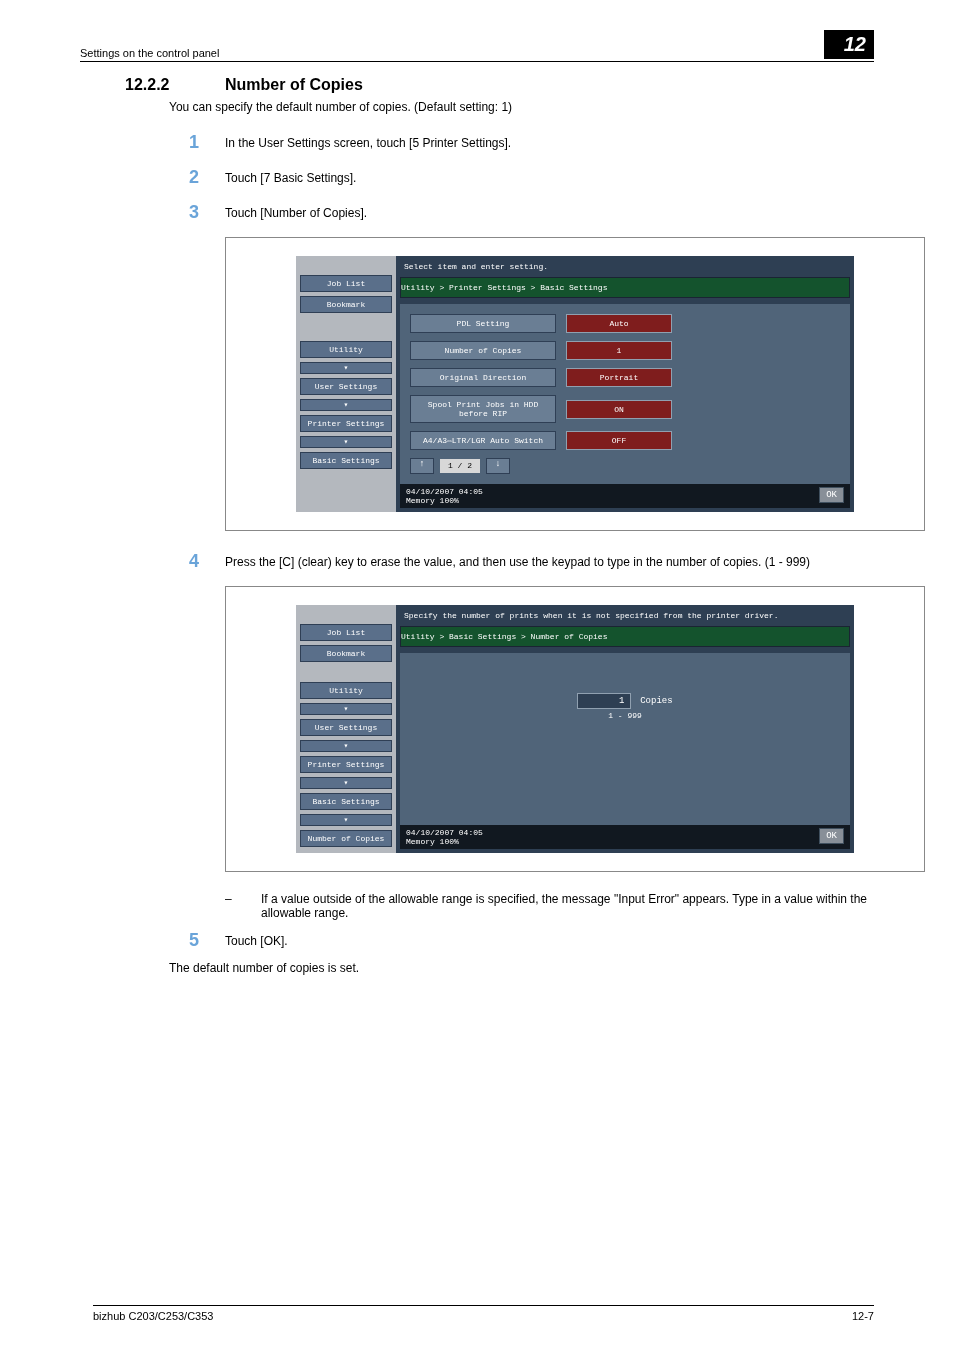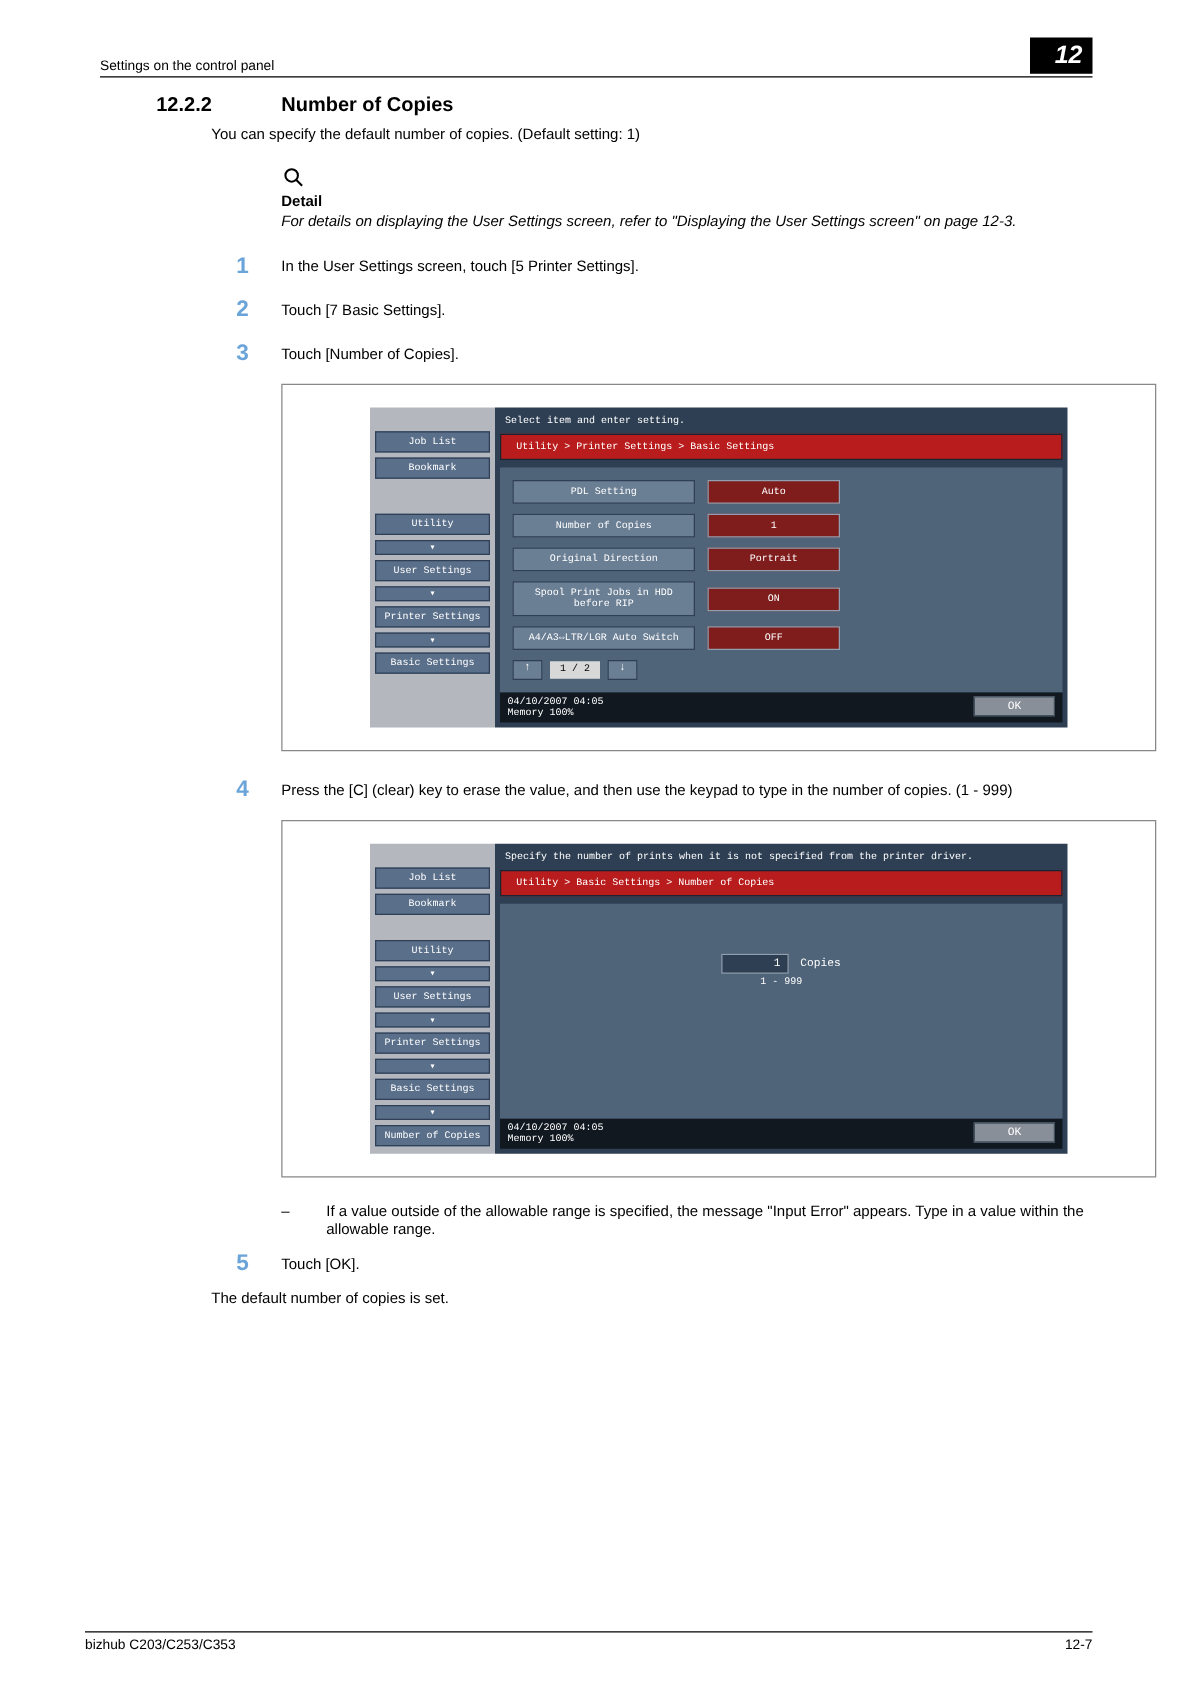--- a/index.html
+++ b/index.html
@@ -146,23 +146,23 @@
     background: #2e3f53;
     display: flex;
     flex-direction: column;
   }
   .top-instr {
     color: #fff;
     padding: 6px 8px;
     font-size: 8px;
   }
   .crumb {
-    background: #b91c1c;
-    color: #fff;
-    padding: 5px 12px;
+    background: #14532d;
+    color: #fff;
+    padding: 5px 0;
     font-size: 8px;
     border: 1px solid #1a2433;
     margin: 0 4px;
   }
   .settings-area {
     flex: 1;
     background: #506479;
     margin: 6px 4px 0 4px;
     padding: 10px 10px;
   }
@@ -220,21 +220,21 @@
     display: flex;
     justify-content: space-between;
     align-items: flex-start;
     padding: 3px 6px;
     margin: 0 4px 4px 4px;
     font-size: 8px;
   }
   .ok-btn {
     background: #888f98;
     border: 1px solid #40505f;
-    padding: 2px 26px;
+    padding: 2px 6px;
     color: #fff;
     font-size: 9px;
   }
   .copies-center {
     text-align: center;
     padding: 30px 0 20px 0;
   }
   .copies-input {
     background: #2e3f53;
     border: 1px solid #90a0b0;
@@ -251,21 +251,21 @@
     font-size: 9px;
   }
   .range-lbl {
     color: #fff;
     font-size: 8px;
     margin-top: 2px;
   }
   .footer {
     position: absolute;
     bottom: 28px;
-    left: 68px;
+    left: 93px;
     right: 80px;
     border-top: 1px solid #000;
     padding-top: 4px;
     display: flex;
     justify-content: space-between;
     font-size: 11px;
   }
 </style>
 </head>
 <body>
@@ -276,30 +276,20 @@
     <div class="header-left">Settings on the control panel</div>
     <div class="chnum-box">12</div>
   </div>
 
   <div class="sec-heading-row">
     <div class="sec-num">12.2.2</div>
     <div class="sec-title">Number of Copies</div>
   </div>
   <div class="intro">You can specify the default number of copies. (Default setting: 1)</div>
 
-  <div class="detail-block">
-    <div class="lens-icon">
-      <svg viewBox="0 0 24 24" width="20" height="20">
-          <circle cx="10" cy="10" r="6" fill="none" stroke="#000" stroke-width="2"></circle>
-          <line x1="14.5" y1="14.5" x2="20" y2="20" stroke="#000" stroke-width="2"></line>
-        </svg>
-    </div>
-    <div class="detail-label">Detail</div>
-    <div class="detail-text">For details on displaying the User Settings screen, refer to "Displaying the User Settings screen" on page 12-3.</div>
-  </div>
 
   <div class="step-row">
     <div class="step-num">1</div>
     <div class="step-text">In the User Settings screen, touch [5 Printer Settings].</div>
   </div>
 
   <div class="step-row">
     <div class="step-num">2</div>
     <div class="step-text">Touch [7 Basic Settings].</div>
   </div>

